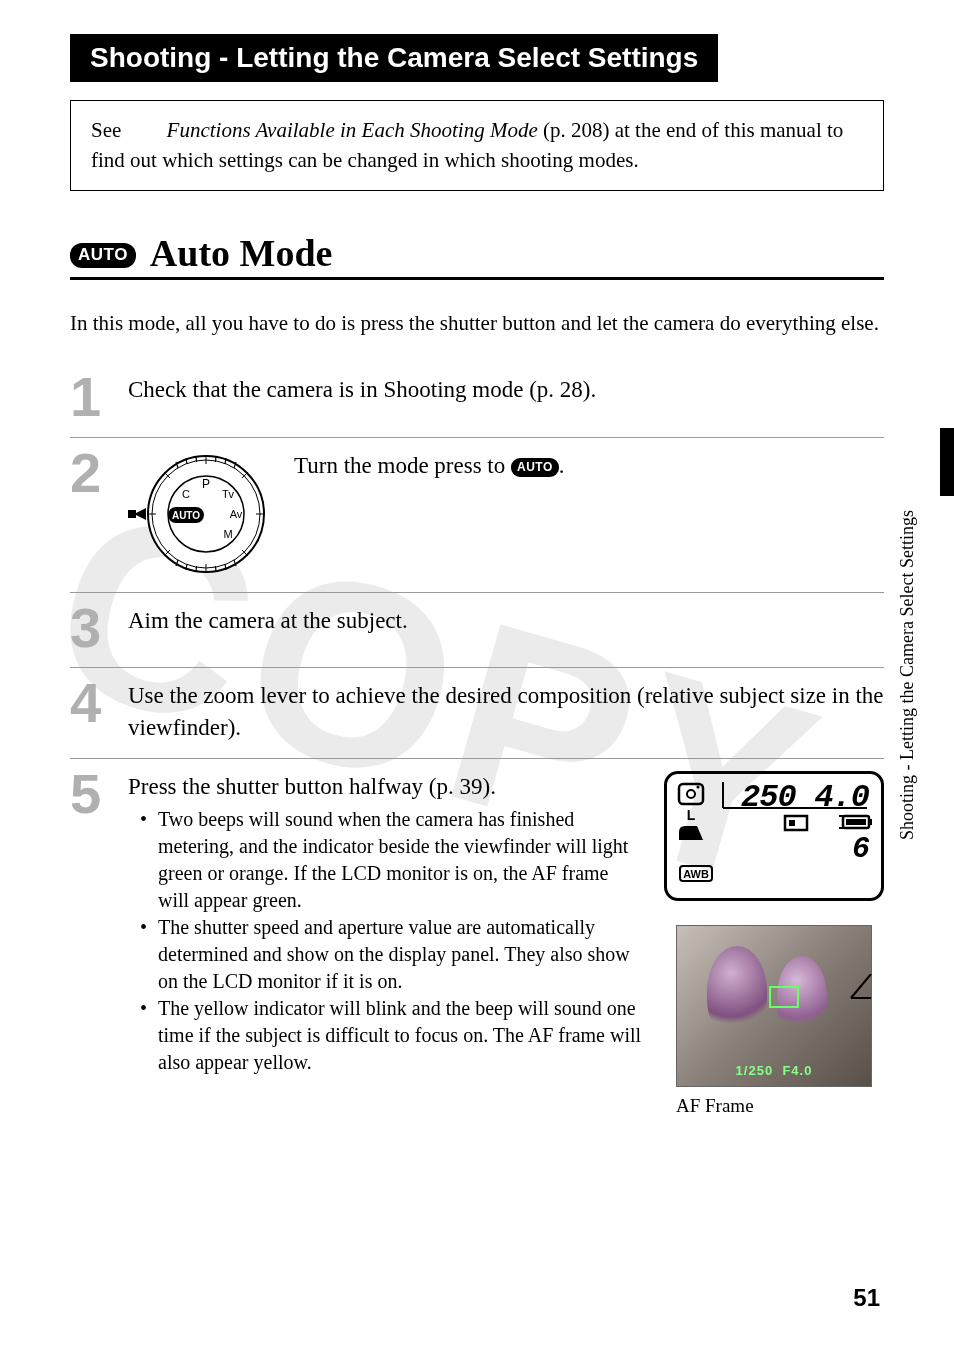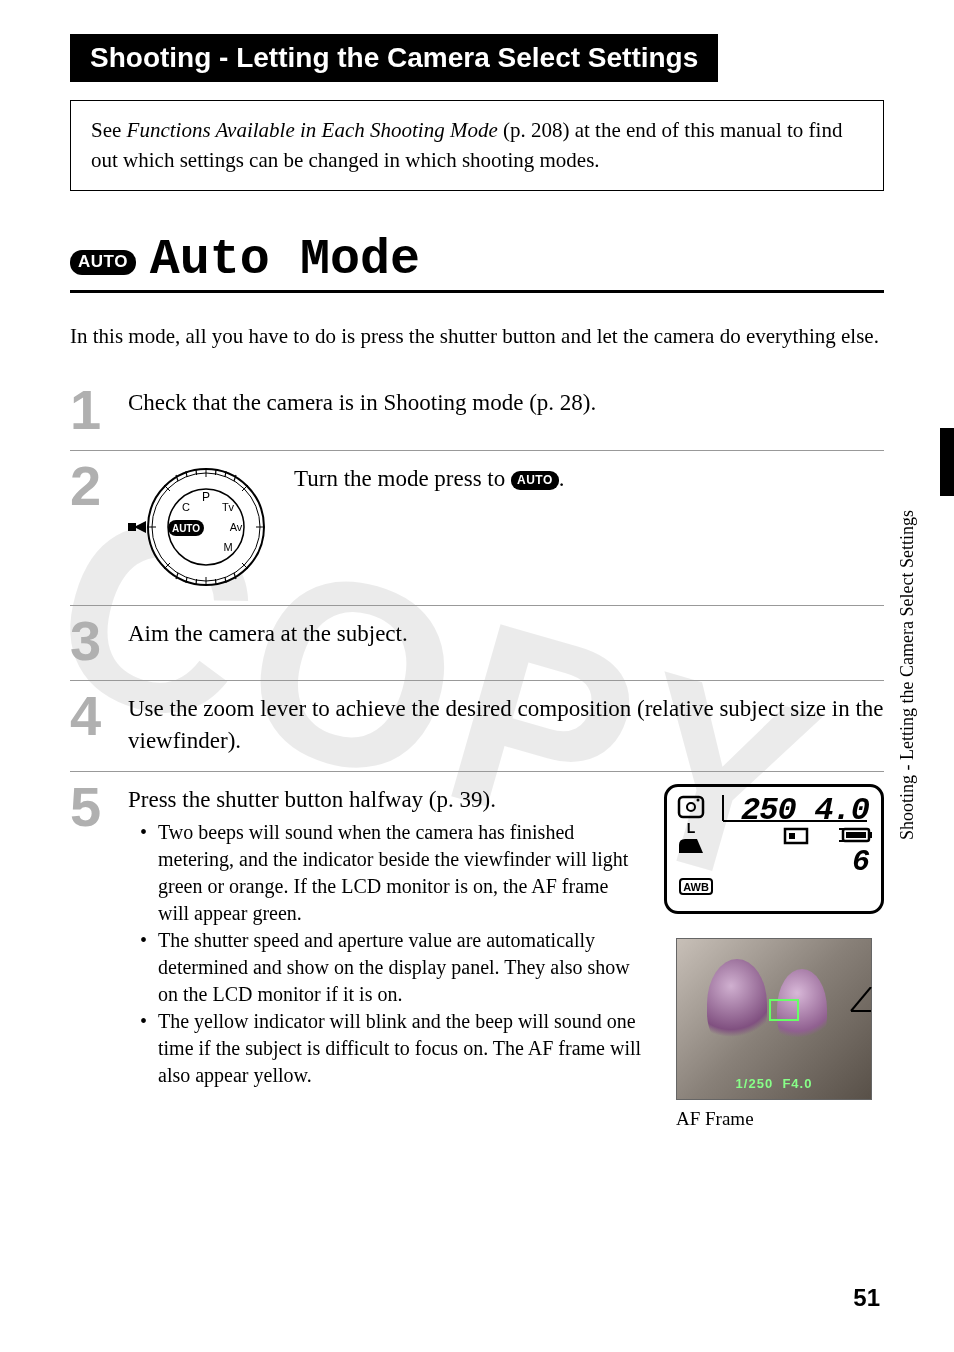--- a/index.html
+++ b/index.html
@@ -1,23 +1,23 @@
 <!DOCTYPE html>
 <html><head>
 <meta charset="utf-8">
 <style>
   * { margin: 0; padding: 0; box-sizing: border-box; }
   body { font-family: "Georgia", "Times New Roman", serif; background: #fff; width: 954px; height: 1352px; position: relative; color: #000; }
   .page { padding: 34px 70px 40px 70px; position: relative; height: 100%; }
   .chapter-title { background: #000; color: #fff; font-family: "Arial Black", "Helvetica", sans-serif; font-weight: 900; font-size: 28px; padding: 8px 20px; display: inline-block; margin-bottom: 18px; }
   .note-box { border: 1px solid #000; padding: 14px 20px; font-size: 21px; line-height: 1.45; margin-bottom: 40px; }
-  .note-box .italic { font-style: italic; }
+  .note-box .italic { font-style: italic; margin-left: 40px; }
   .section-header { border-bottom: 3px solid #000; display: flex; align-items: baseline; gap: 14px; margin-bottom: 28px; padding-bottom: 2px; }
   .auto-pill { display: inline-flex; align-items: center; justify-content: center; background: #000; color: #fff; font-family: Arial, sans-serif; font-weight: 900; font-size: 17px; border-radius: 12px; padding: 2px 8px 3px 8px; letter-spacing: 0.5px; position: relative; top: -6px; }
-  .section-title { font-family: Liberation Mono, monospace; font-weight: 900; font-size: 50px; }
+  .section-title { font-family: Liberation Serif, serif; font-weight: 900; font-size: 38px; }
   .intro { font-size: 21px; line-height: 1.45; margin-bottom: 24px; }
   .steps { }
   .step { display: flex; gap: 18px; border-bottom: 1px solid #999; padding: 10px 0 14px 0; }
   .step:last-child { border-bottom: none; }
   .step-num { font-family: "Arial Black", Arial, sans-serif; font-weight: 900; font-size: 56px; color: #b0b0b0; line-height: 0.9; min-width: 40px; }
   .step-body { flex: 1; font-size: 21px; line-height: 1.4; padding-top: 2px; }
   .step-heading { font-size: 23px; }
   .dial-row { display: flex; align-items: flex-start; gap: 26px; }
   .dial-svg { flex-shrink: 0; }
   .bullets { list-style: none; padding-left: 12px; margin-top: 2px; }

